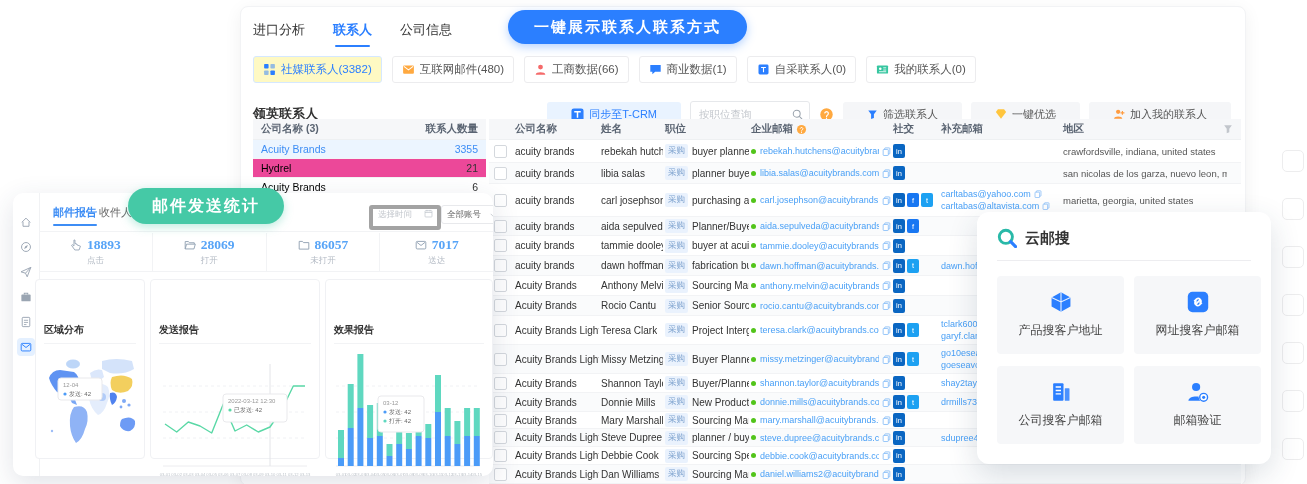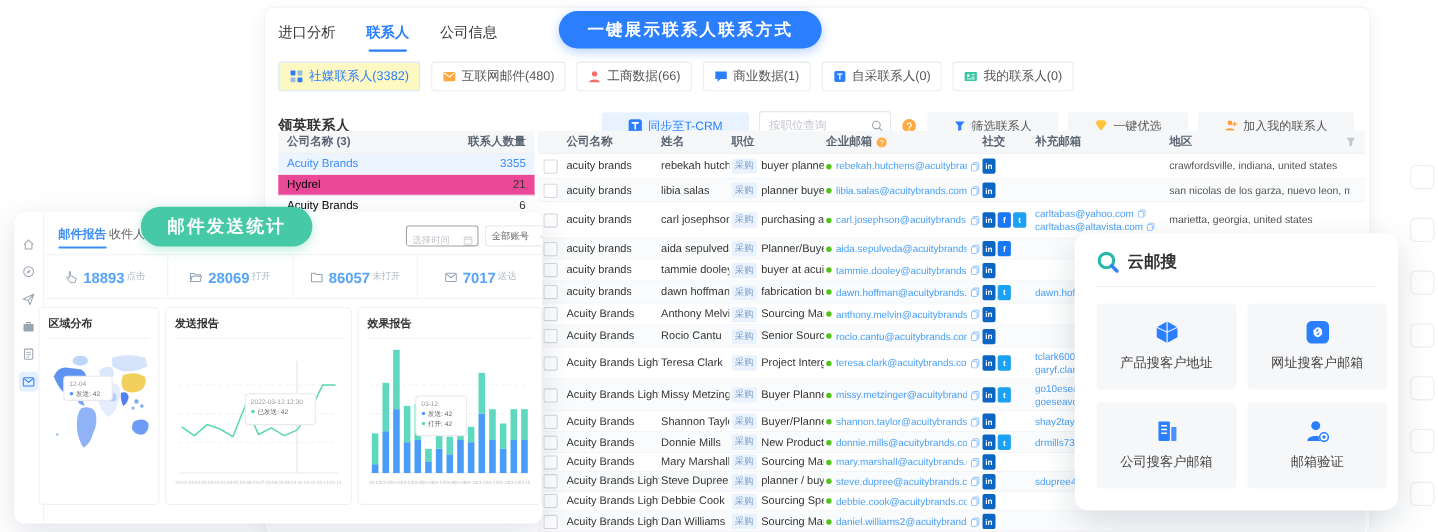--- a/index.html
+++ b/index.html
@@ -54,21 +54,21 @@
   .c-email{left:262px;width:140px;}
   .c-social{left:404px;width:46px;}
   .c-extra{left:452px;width:118px;}
   .c-region{left:574px;width:164px;}
   .tx{font-size:10px;color:#333;white-space:nowrap;overflow:hidden;}
   .em{color:#4aa0f6;font-size:9px;margin-right:3px;}
   .rg{color:#555;font-size:9.5px;}
   .cbx{width:11px;height:11px;border:1px solid #d4d8dd;border-radius:2px;background:#fff;}
   .tag{font-style:normal;background:#eaf2fd;color:#7fa3cf;font-size:8.5px;padding:1px 3px;border-radius:2px;margin-right:4px;flex:none;}
   .dot{width:5px;height:5px;border-radius:50%;background:#52c41a;margin-right:4px;flex:none;}
-  .soc{width:12px;height:14px;border-radius:2px;color:#fff;font-size:7.5px;font-weight:bold;
+  .soc{width:12px;height:14px;border-radius:2px;color:#fff;font-size:7.5px;font-weight:normal;
        display:inline-flex;align-items:center;justify-content:center;margin-right:2px;cursor:pointer;}
   .soc-linkedin{background:#0a66c2;} .soc-facebook{background:#1877f2;} .soc-twitter{background:#1da1f2;}
   .xcol{display:flex;flex-direction:column;justify-content:center;gap:2px;}
   .xline{display:flex;align-items:center;}
   .hd-funnel{position:absolute;right:8px;top:0;bottom:0;display:flex;align-items:center;color:#c2c6cc;}
 
   
   .pill{position:absolute;display:flex;align-items:center;color:#fff;font-weight:bold;letter-spacing:2px;border-radius:20px;z-index:8;}
   .pill-blue{left:508px;top:10px;height:34px;padding:0 26px;background:#2b7fff;font-size:15px;box-shadow:0 3px 10px rgba(43,127,255,.35);}
   .pill-green{left:128px;top:188px;height:36px;padding:0 24px;background:#45c9a6;font-size:16px;box-shadow:0 3px 10px rgba(69,201,166,.35);}
@@ -77,41 +77,41 @@
   .stats-card{position:absolute;left:13px;top:193px;width:480px;height:283px;background:#fff;border-radius:10px;
               box-shadow:0 8px 28px rgba(40,60,90,.14);z-index:5;overflow:hidden;}
   .rail{position:absolute;left:0;top:0;bottom:0;width:26px;border-right:1px solid #f1f2f4;display:flex;
         flex-direction:column;align-items:center;padding-top:20px;gap:7px;}
   .rail .ric{width:18px;height:18px;display:flex;align-items:center;justify-content:center;color:#9aa5b2;border-radius:4px;cursor:pointer;}
   .rail .ric.on{background:#e4f0ff;color:#2b7fff;}
   .es-tabs{position:absolute;left:40px;top:12px;display:flex;gap:2px;font-size:11px;}
   .es-tab{color:#666;padding-bottom:6px;position:relative;cursor:pointer;}
   .es-tab.active{color:#3d8df5;font-weight:bold;}
   .es-tab.active:after{content:"";position:absolute;left:0;right:0;bottom:0;height:2px;background:#3d8df5;border-radius:2px;}
-  .es-date{position:absolute;left:356px;top:12px;width:64px;height:17px;border:1px solid #a3a3a3;border-radius:3px;
-           display:flex;align-items:flex-end;background:#fff;}
+  .es-date{position:absolute;left:356px;top:12px;width:64px;height:17px;border:4px solid #a3a3a3;border-radius:3px;
+           display:flex;align-items:flex-start;background:#fff;}
   .es-date input{border:0;outline:none;flex:1;min-width:0;padding:0 2px 0 5px;font-size:8.5px;color:#333;font-family:inherit;}
   .es-date input::placeholder{color:#c2c6cc;}
   .es-date .cic{margin-right:4px;display:flex;color:#b9bfc7;}
   .es-select{position:absolute;left:428px;top:12px;width:50px;height:17px;border:1px solid #e8e9ec;border-radius:3px;
              display:flex;align-items:center;font-size:8.5px;color:#666;padding:0 3px 0 5px;background:#fff;cursor:pointer;}
   .es-select .cic{margin-left:auto;display:flex;color:#b9bfc7;}
   .es-div1{position:absolute;left:26px;right:0;top:38px;border-top:1px solid #f2f3f5;}
   #stats-row{position:absolute;left:26px;right:0;top:40px;height:38px;display:flex;}
-  .stat{flex:1;display:flex;flex-direction:row;align-items:center;justify-content:center;gap:2px;border-right:1px solid #f2f3f5;}
+  .stat{flex:1;display:flex;flex-direction:column;align-items:center;justify-content:center;gap:2px;border-right:1px solid #f2f3f5;font-family:Liberation Serif, serif;}
   .stat:last-child{border-right:0;}
   .stat-top{display:flex;align-items:center;gap:5px;}
   .stat-val{font-size:13.5px;color:#57a4f7;font-weight:bold;}
   .stat-label{font-size:8.5px;color:#b3bac4;}
   .es-div2{position:absolute;left:26px;right:0;top:78px;border-top:1px solid #f2f3f5;}
   .mini-card{position:absolute;top:86px;height:180px;border:1px solid #f0f1f4;border-radius:4px;background:#fff;padding:7px 8px 2px;box-sizing:border-box;}
   #map-card{left:22px;width:110px;}
   #line-card{left:137px;width:170px;}
   #bar-card{left:312px;width:168px;}
-  .mc-title{font-size:10px;font-weight:bold;color:#333;}
+  .mc-title{font-size:10px;font-weight:bold;color:#333;margin-top:36px;}
   .mc-div{border-top:1px solid #f2f3f5;margin:6px 0 2px;}
 
   
   .cloud-card{position:absolute;left:977px;top:212px;width:294px;height:252px;background:#fff;border-radius:12px;
               box-shadow:0 10px 30px rgba(40,60,90,.16);z-index:6;}
   .cs-head{position:absolute;left:20px;top:16px;display:flex;align-items:center;gap:8px;}
   .cs-title{font-size:15px;font-weight:bold;color:#333;}
   .cs-div{position:absolute;left:20px;right:20px;top:48px;border-top:1px solid #ededf0;}
   .cs-card{position:absolute;width:127px;height:78px;background:#f6f7f9;border-radius:4px;display:flex;
            flex-direction:column;align-items:center;justify-content:center;gap:9px;cursor:pointer;}

